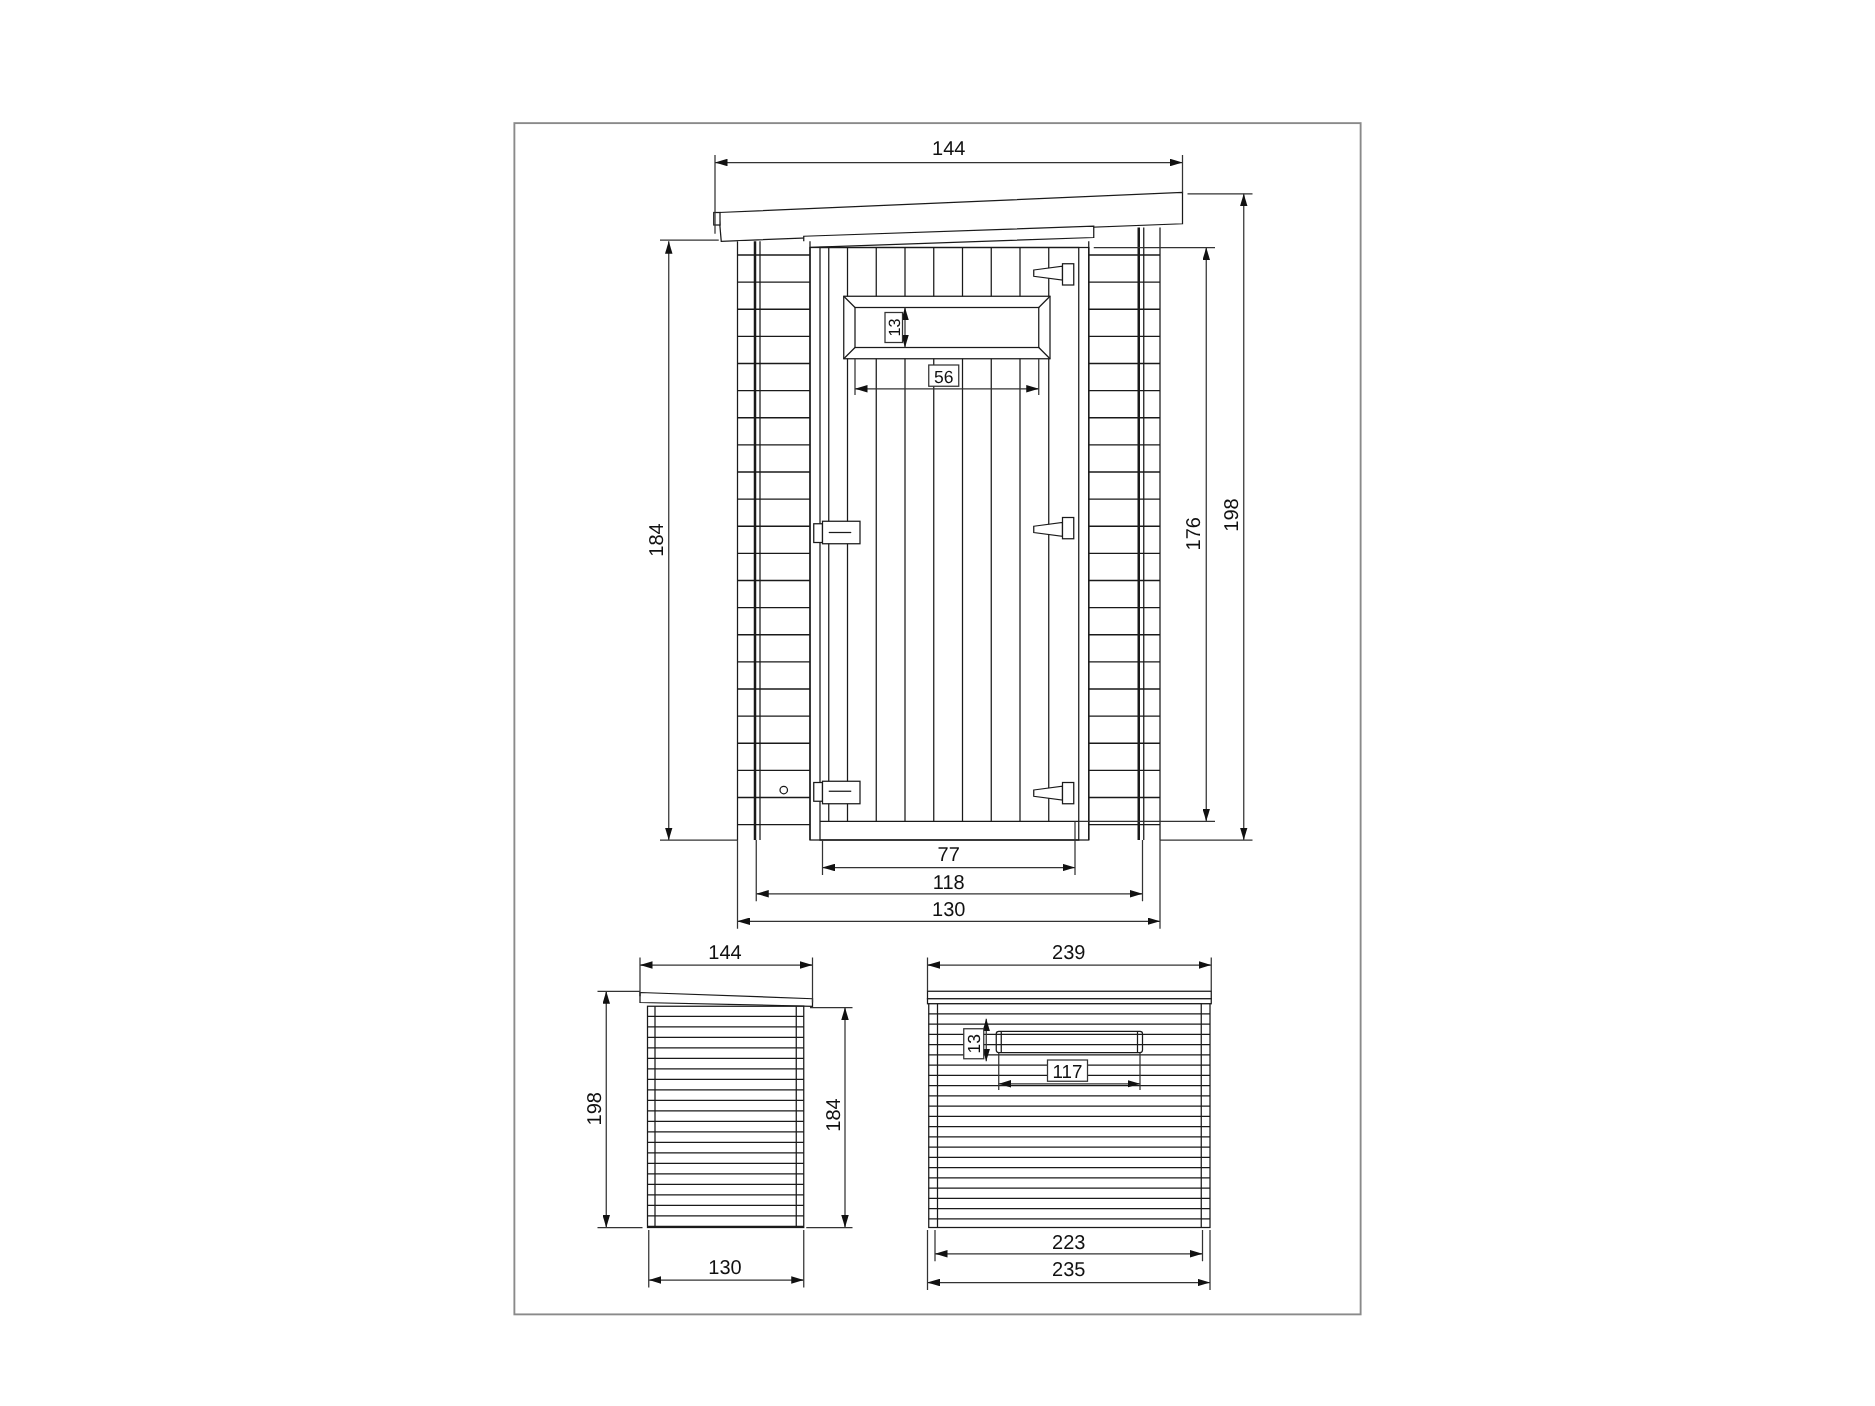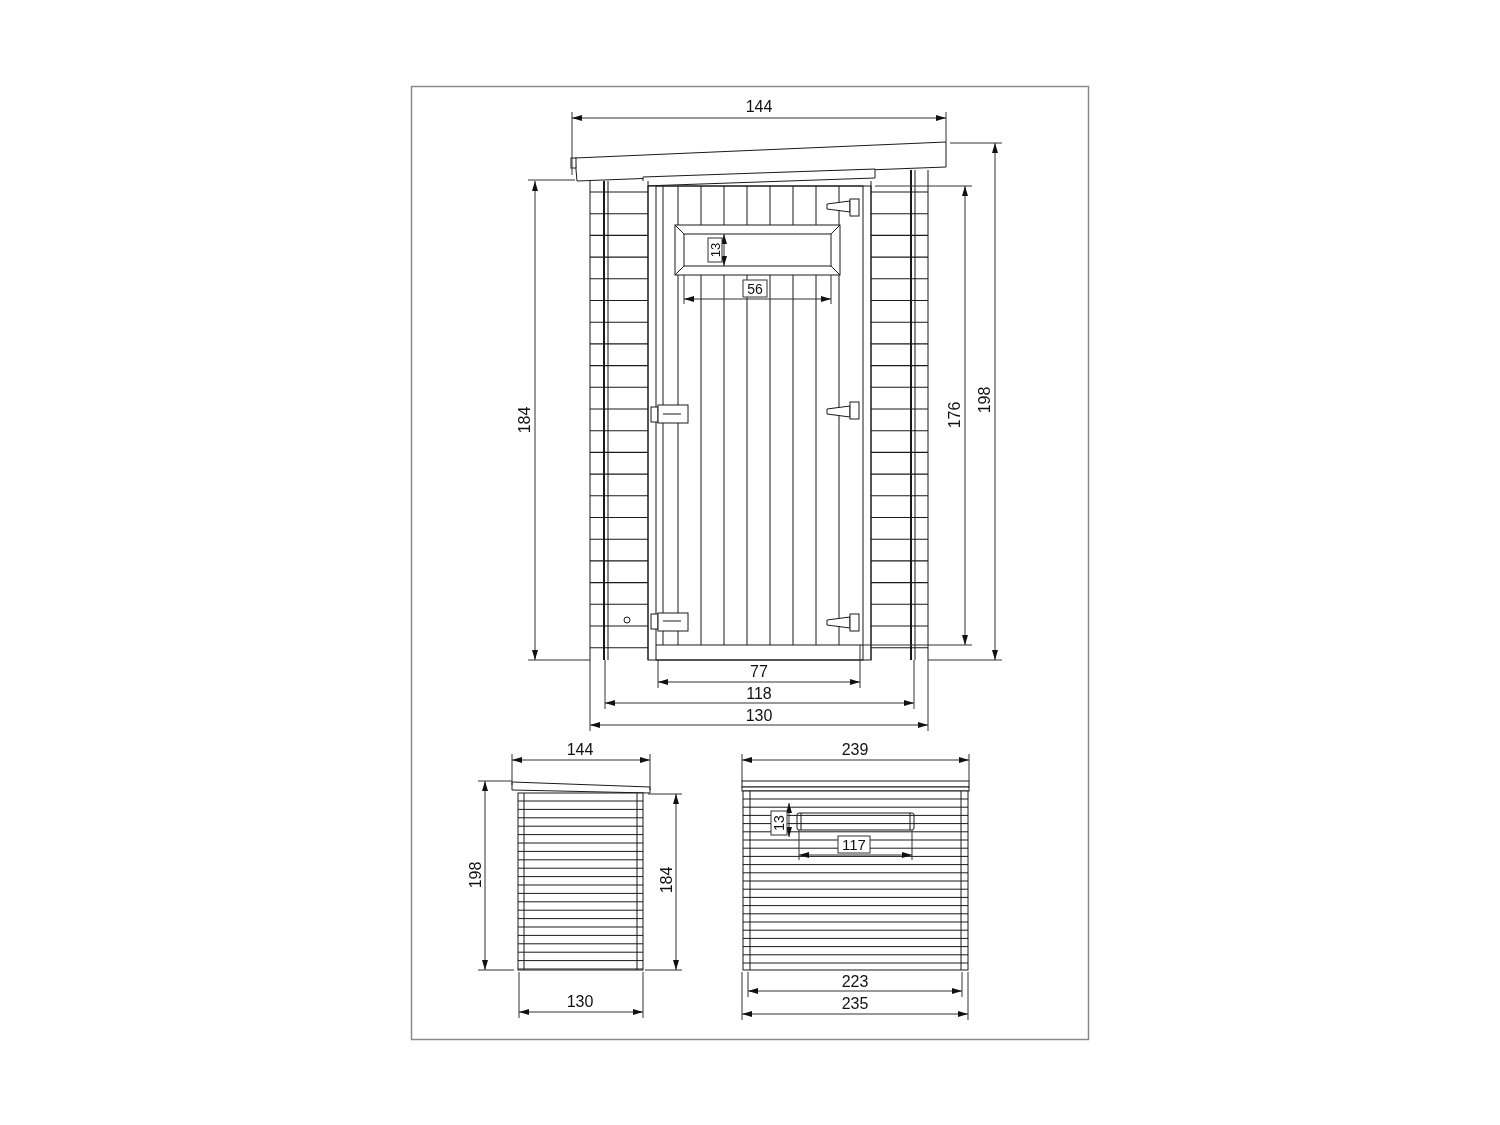--- a/index.html
+++ b/index.html
@@ -1,17 +1,17 @@
 <!DOCTYPE html>
 <html><head>
 <meta charset="utf-8">
 <style>
   html, body { margin:0; padding:0; background:#ffffff; }
   body { width:1500px; height:1125px; position:relative; overflow:hidden; font-family:"Liberation Sans", sans-serif; }
-  #sheet { position:absolute; left:0; top:0; width:1500px; height:970px; }
+  #sheet { position:absolute; left:0; top:12px; width:1500px; height:970px; }
   svg text { font-family:"Liberation Sans", sans-serif; fill:#111; }
 </style>
 </head>
 <body>
 
 <div id="sheet">
 <svg width="1500" height="1125" viewBox="0 0 1500 1125" xmlns="http://www.w3.org/2000/svg">
   <defs>
     <marker id="arr" viewBox="0 0 10 6" refX="10" refY="3" markerWidth="10" markerHeight="6" orient="auto-start-reverse" markerUnits="userSpaceOnUse">
       <path d="M0,0 L10,3 L0,6 Z" fill="#111"></path>

